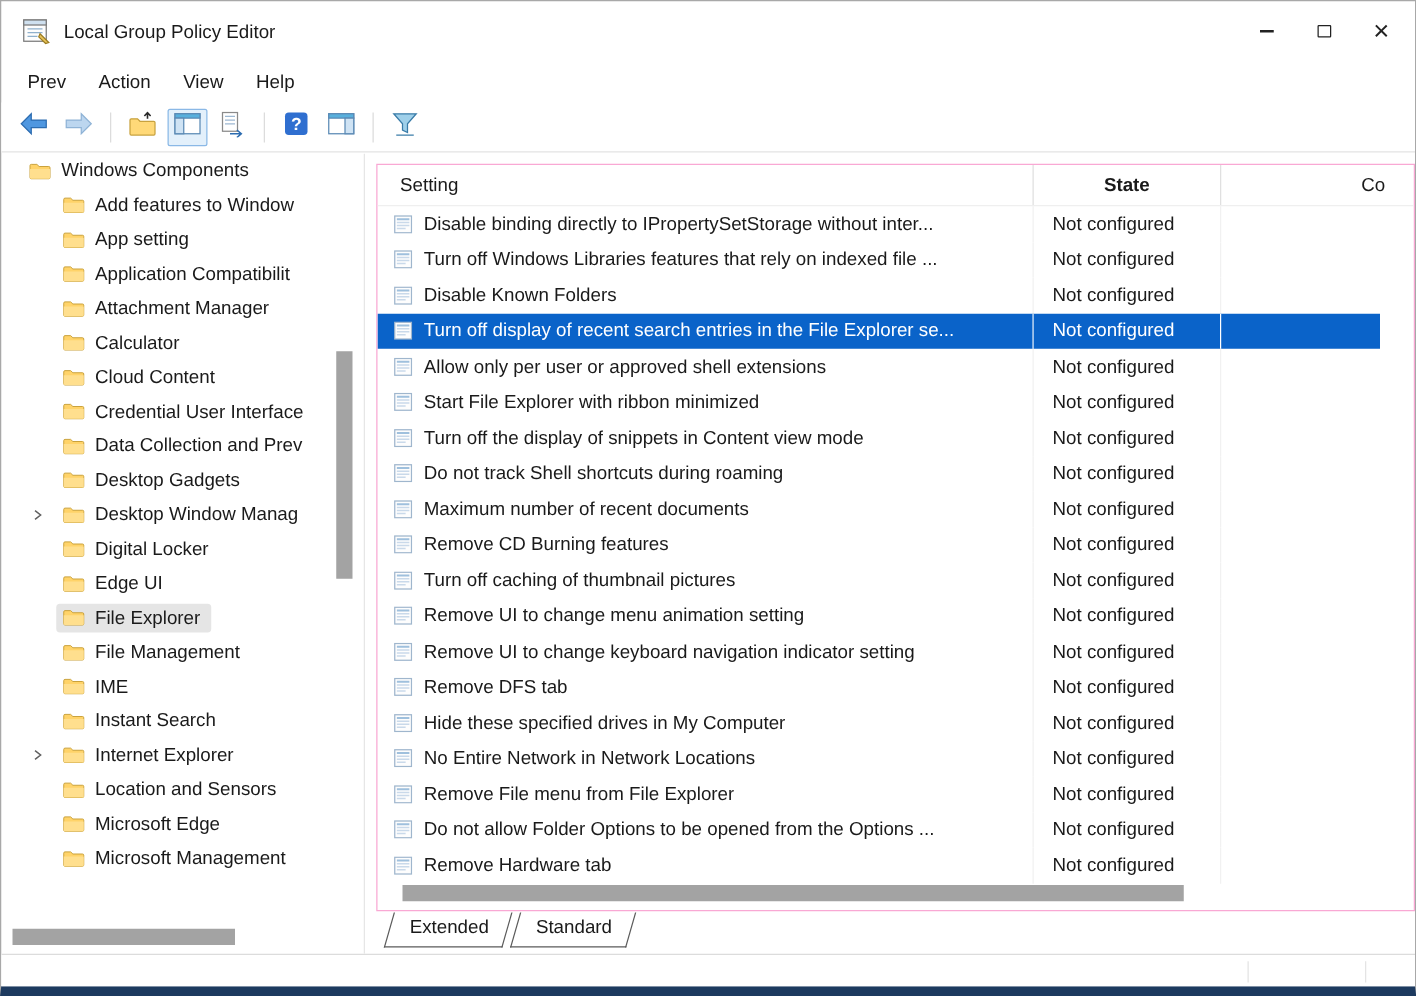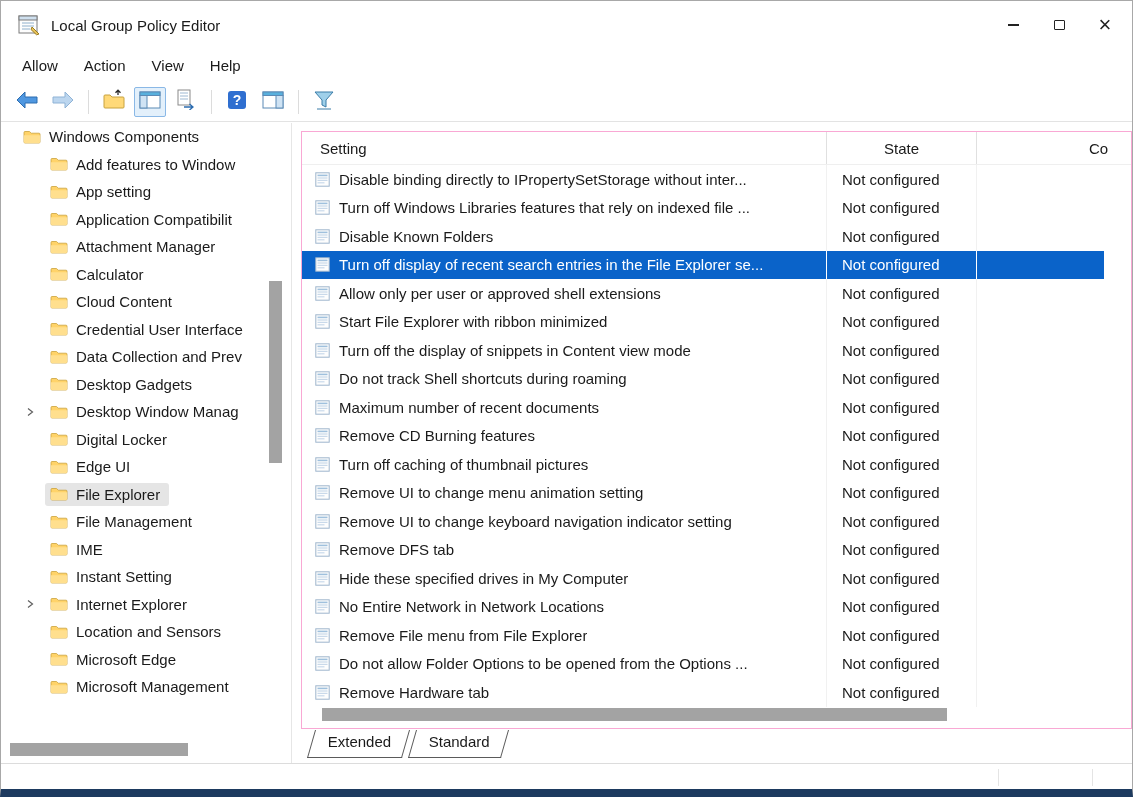--- a/index.html
+++ b/index.html
@@ -37,21 +37,21 @@
   .node { display:flex; align-items:center; gap:8px; padding:3px 9px 3px 5px; border-radius:3px; }
   .tree-row.selected .node { background:#e5e5e5; }
   .folder-ic { width:18px; height:14px; flex:none; }
   .tree-vthumb { position:absolute; right:9px; top:158px; width:13px; height:182px; background:#a3a3a3; }
   .tree-hthumb { position:absolute; left:8px; bottom:7px; width:178px; height:13px; background:#a3a3a3; }
   
   .list-pane { position:absolute; left:300px; top:130px; width:831px; height:598px; border:1px solid #f9a8d4; background:#fff; overflow:hidden; }
   .list-header { display:flex; height:33px; font-size:15px; align-items:stretch; border-bottom:1px solid #efefef; }
   .hcol { display:flex; align-items:center; }
   .hcol-setting { width:525px; padding-left:18px; border-right:1px solid #e0e0e0; }
-  .hcol-state { width:150px; justify-content:center; border-right:1px solid #e0e0e0; }
+  .hcol-state { width:150px; justify-content:center; border-right:1px solid #e0e0e0;font-weight:bold; }
   .hcol-comment { flex:1; padding-left:112px; overflow:hidden; white-space:nowrap; }
   .list-row { display:flex; height:28.5px; font-size:15px; align-items:stretch; }
   .cell { display:flex; align-items:center; height:100%;text-align:right; }
   .cell-setting { width:525px; padding-left:13px; gap:9px; border-right:1px solid #f1f1f1; overflow:hidden; white-space:nowrap; }
   .cell-state { width:150px; padding-left:15px; border-right:1px solid #f1f1f1; white-space:nowrap; }
   .cell-comment { width:127px; }
   .cell-filler { flex:1; }
   .row-icon { width:15px; height:15px; flex:none; display:flex; }
   .setting-text { overflow:hidden; white-space:nowrap; }
   .list-row.selected .cell-setting,
@@ -89,21 +89,21 @@
       <div class="win-btn">
           <span class="glyph-max"></span>
         </div>
       <div class="win-btn">
           <span class="glyph-close">×</span>
         </div>
     </div>
   </div>
 
   <div class="menubar">
-    <span class="menu-item">Allow</span>
+    <span class="menu-item">Prev</span>
     <span class="menu-item">Action</span>
     <span class="menu-item">View</span>
     <span class="menu-item">Help</span>
   </div>
 
   <div class="toolbar">
     <div class="tb-btn">
       <span>
         <svg width="24" height="20" viewBox="0 0 24 20">
             <path d="M10 2 L2 10 L10 18 L10 13 L22 13 L22 7 L10 7 Z" fill="#4f97e0" stroke="#2c6cb0"></path>
@@ -432,21 +432,21 @@
               <path d="M5 3.5 L9.5 7 L5 10.5" fill="none" stroke="#606060" stroke-width="1.2"></path>
             </svg>
     </span>
     <span class="node">
       <span class="folder-ic">
         <svg width="18" height="14" viewBox="0 0 18 14">
           <path d="M1 2.5 Q1 1.5 2 1.5 L6.5 1.5 L8.3 3.2 L16 3.2 Q17 3.2 17 4.2 L17 12 Q17 13 16 13 L2 13 Q1 13 1 12 Z" fill="#ffd369" stroke="#caa23c" stroke-width="0.8"></path>
           <path d="M1 5.2 L17 5.2 L17 12 Q17 13 16 13 L2 13 Q1 13 1 12 Z" fill="#ffdf8e"></path>
         </svg>
       </span>
-      <span>Instant Setting</span>
+      <span>Instant Search</span>
     </span>
   </div>
         <div class="tree-row tree-item">
     <span class="chev">
       <svg width="14" height="14" viewBox="0 0 14 14">
               <path d="M5 3.5 L9.5 7 L5 10.5" fill="none" stroke="#606060" stroke-width="1.2"></path>
             </svg>
     </span>
     <span class="node">
       <span class="folder-ic">

